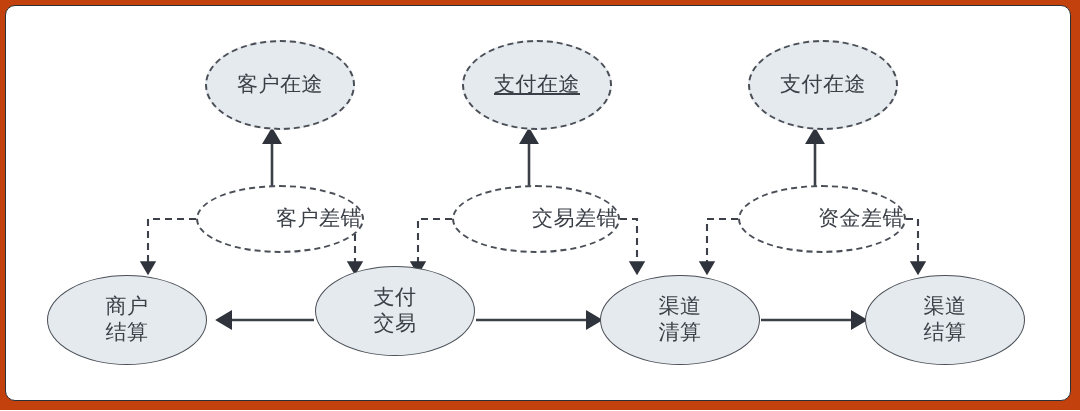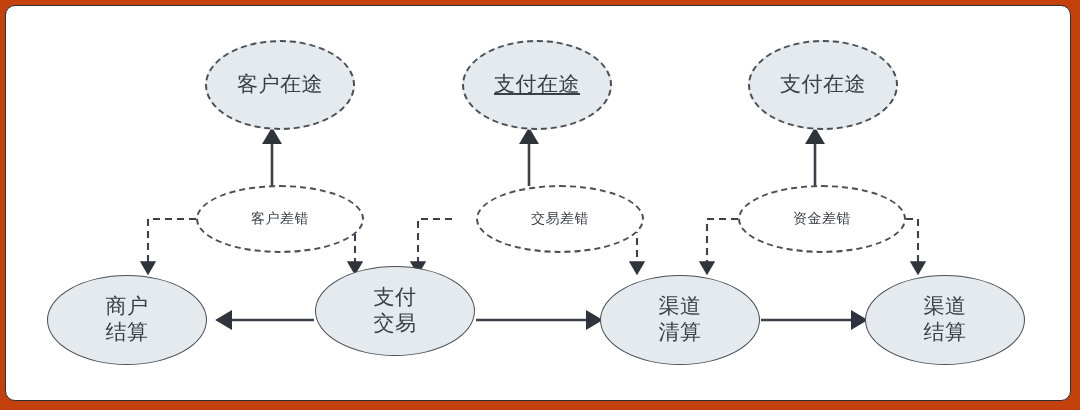--- a/index.html
+++ b/index.html
@@ -54,21 +54,22 @@
     font-size: 21px;
   }
   .node-dashed-fill {
     background: #e5eaee;
     border: 2px dashed #4a4f57;
     font-size: 21px;
   }
   .node-dashed-open {
     background: #ffffff;
     border: 2px dashed #4a4f57;
-    font-size: 14px;
+    font-size: 21px;
+    justify-content: flex-end;
   }
   .node-label {
     display: block;
     white-space: pre-line;
   }
 </style>
 </head>
 <body>
 
 <div id="canvas">
@@ -116,21 +117,21 @@
   <div class="node node-dashed-fill" style="left:462px;top:40px;width:150px;height:90px;text-decoration:underline;">
     <span class="node-label">支付在途</span>
   </div>
   <div class="node node-dashed-fill" style="left:748px;top:40px;width:150px;height:90px;">
     <span class="node-label">支付在途</span>
   </div>
 
   <div class="node node-dashed-open" style="left:196px;top:185px;width:168px;height:68px;">
     <span class="node-label">客户差错</span>
   </div>
-  <div class="node node-dashed-open" style="left:476px;top:185px;width:168px;height:68px;">
+  <div class="node node-dashed-open" style="left:452px;top:185px;width:168px;height:68px;">
     <span class="node-label">交易差错</span>
   </div>
   <div class="node node-dashed-open" style="left:738px;top:185px;width:168px;height:68px;">
     <span class="node-label">资金差错</span>
   </div>
 
   <div class="node node-solid" style="left:47px;top:275px;width:160px;height:90px;">
     <span class="node-label">商户
 结算</span>
   </div>

